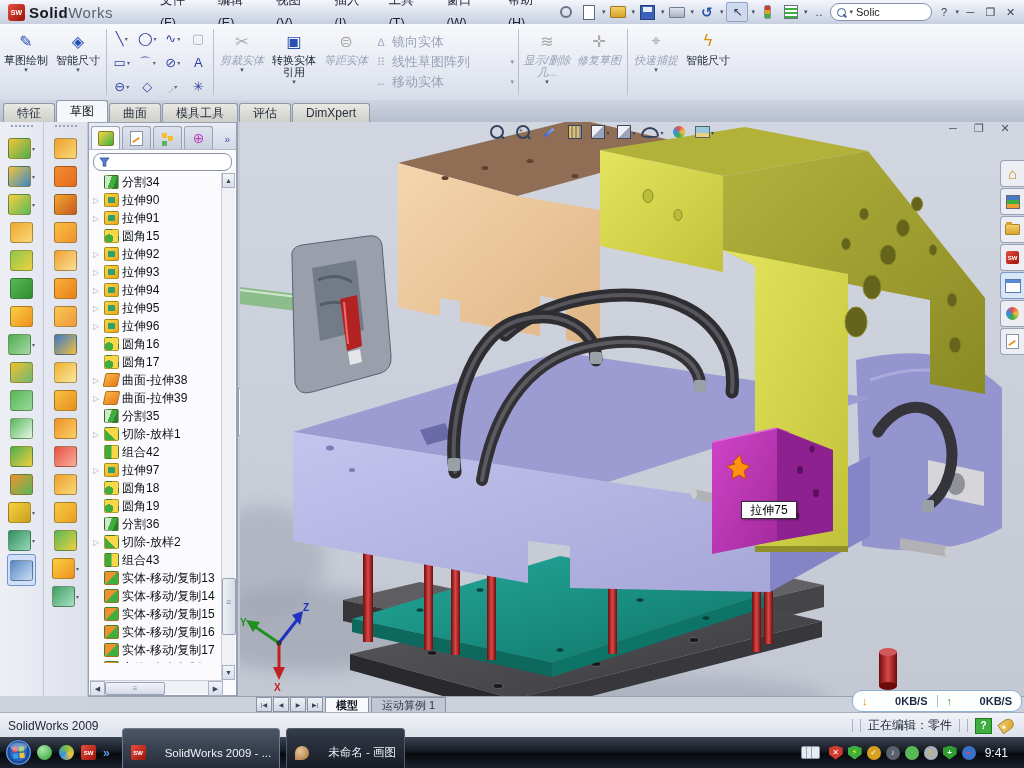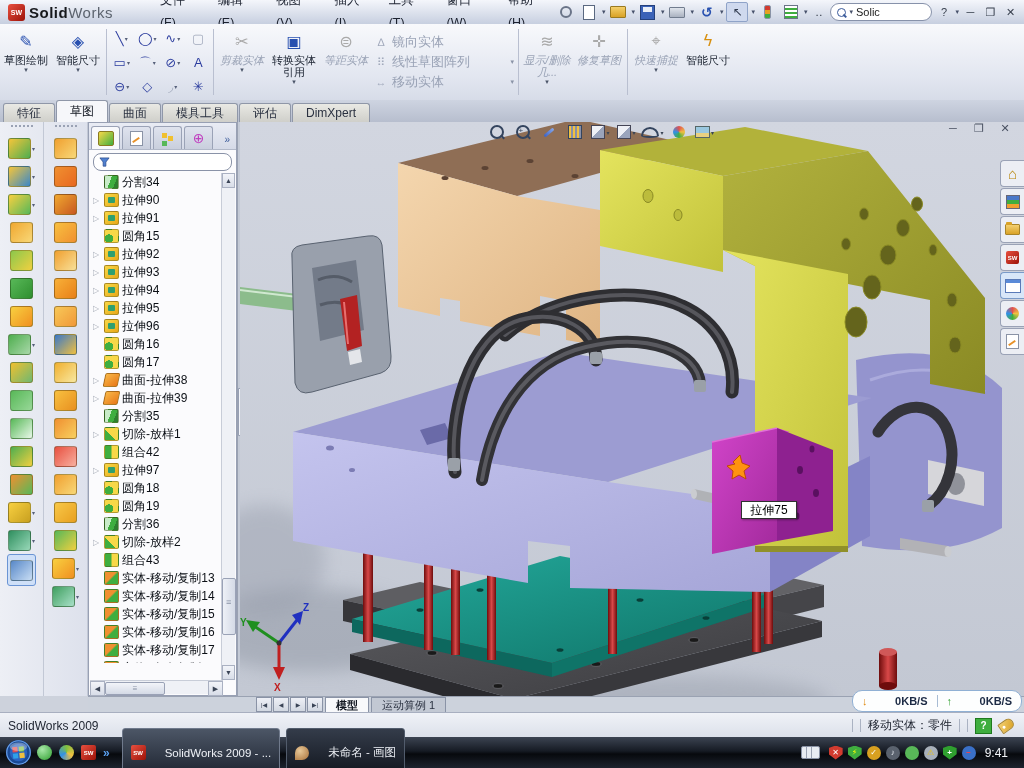--- a/index.html
+++ b/index.html
@@ -971,21 +971,21 @@
       <div class="mtab active">模型</div>
       <div class="mtab">运动算例 1</div>
     </div>
 </div>
 
 <div class="abs" id="statusbar">
   <span id="statusleft">SolidWorks 2009</span>
   <div id="statusright">
     <span class="ssep"></span>
       <span class="ssep"></span>
-    <span>移动实体：零件</span>
+    <span>正在编辑：零件</span>
     <span class="ssep"></span>
       <span class="ssep"></span>
     <span id="helpbadge">?</span>
     <span id="tagicon"></span>
   </div>
 </div>
 
 <div class="abs" id="taskbar">
   <svg id="orb" viewBox="0 0 28 28">
     <circle cx="14" cy="14" r="13" fill="#1a4a96"></circle>

